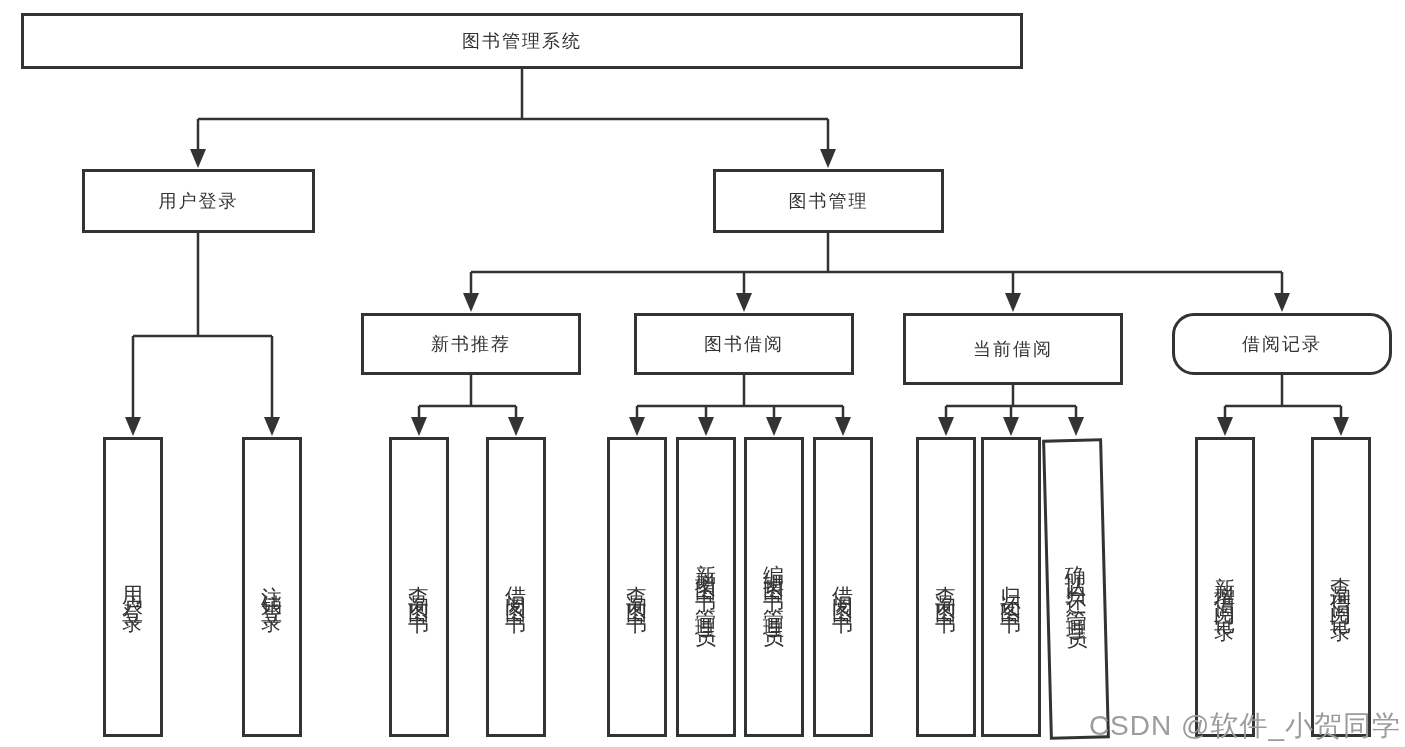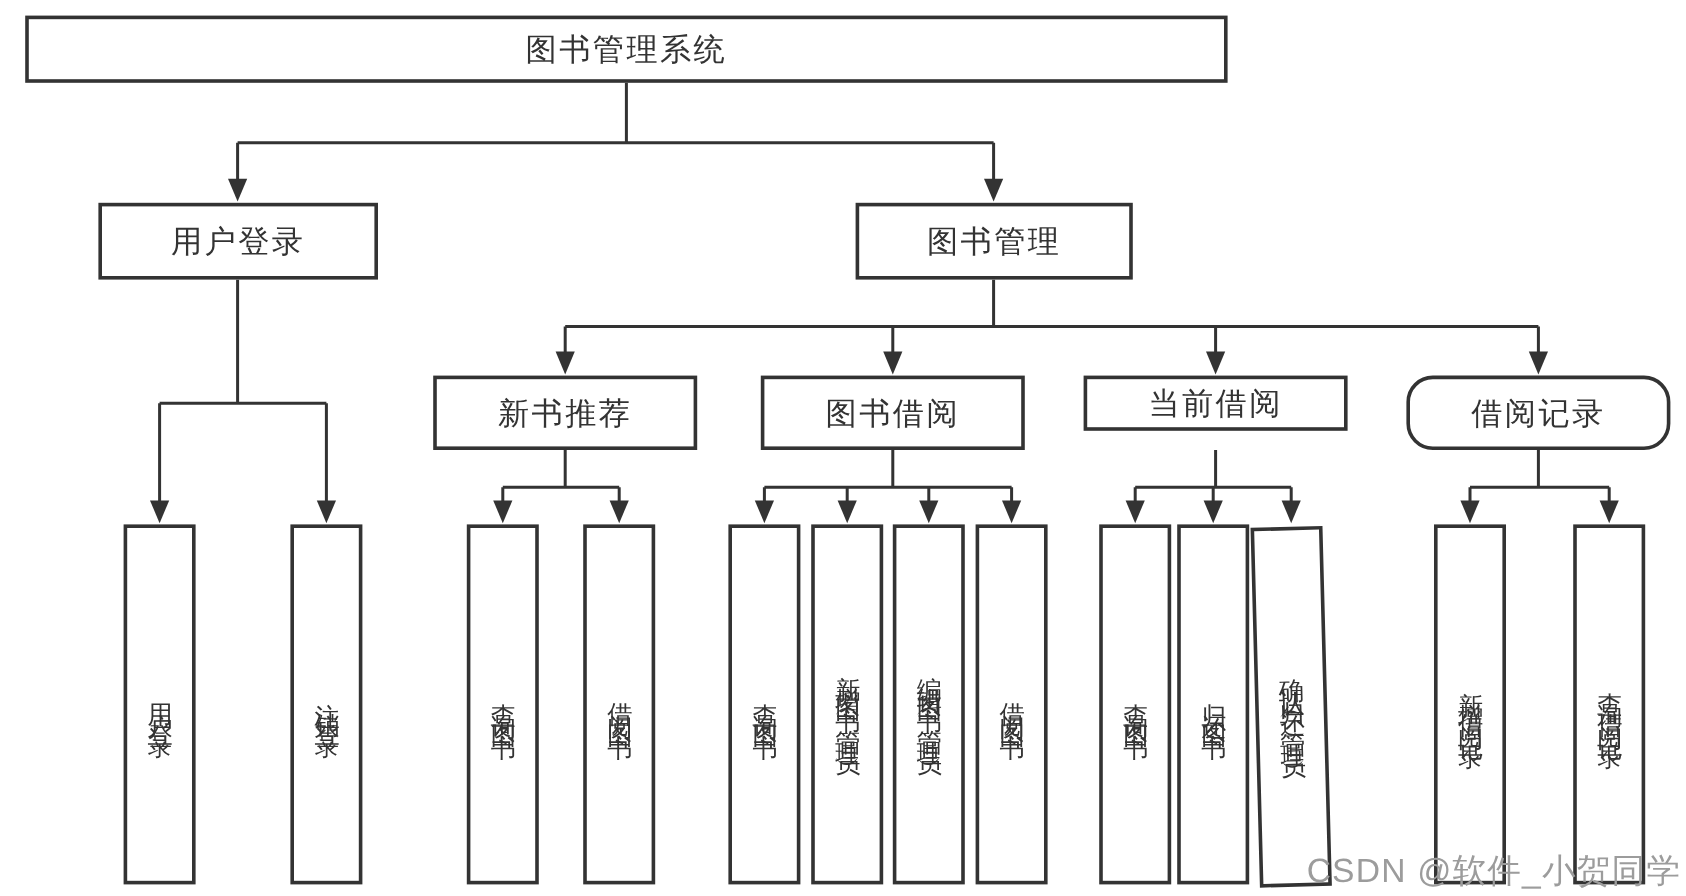--- a/index.html
+++ b/index.html
@@ -26,21 +26,21 @@
     position: absolute;
     box-sizing: border-box;
     background: #ffffff;
     border: 3px solid #333333;
     display: flex;
     align-items: center;
     justify-content: center;
     color: #333333;
   }
   .h-label {
-    font-size: 26px;
+    font-size: 18px;
     letter-spacing: 2px;
     color: #333333;
     white-space: nowrap;
   }
   .leaf span {
     writing-mode: vertical-rl;
     text-orientation: mixed;
     font-size: 21px;
     line-height: 1;
     letter-spacing: 9px;
@@ -114,21 +114,21 @@
   <div class="box" style="left:713px; top:169px; width:231px; height:64px;">
     <span class="h-label">图书管理</span>
   </div>
 
   <div class="box" style="left:634px; top:313px; width:220px; height:62px;">
     <span class="h-label">图书借阅</span>
   </div>
   <div class="box" style="left:361px; top:313px; width:220px; height:62px;">
     <span class="h-label">新书推荐</span>
   </div>
-  <div class="box" style="left:903px; top:313px; width:220px; height:46px;">
+  <div class="box" style="left:903px; top:313px; width:220px; height:72px;">
     <span class="h-label">当前借阅</span>
   </div>
   <div class="box" style="left:1172px; top:313px; width:220px; height:62px;border-radius:22px;">
     <span class="h-label">借阅记录</span>
   </div>
 
   <div class="box leaf" style="left:103px; top:437px; width:60px; height:300px;">
     <span>用户登录</span>
   </div>
   <div class="box leaf" style="left:242px; top:437px; width:60px; height:300px;">

